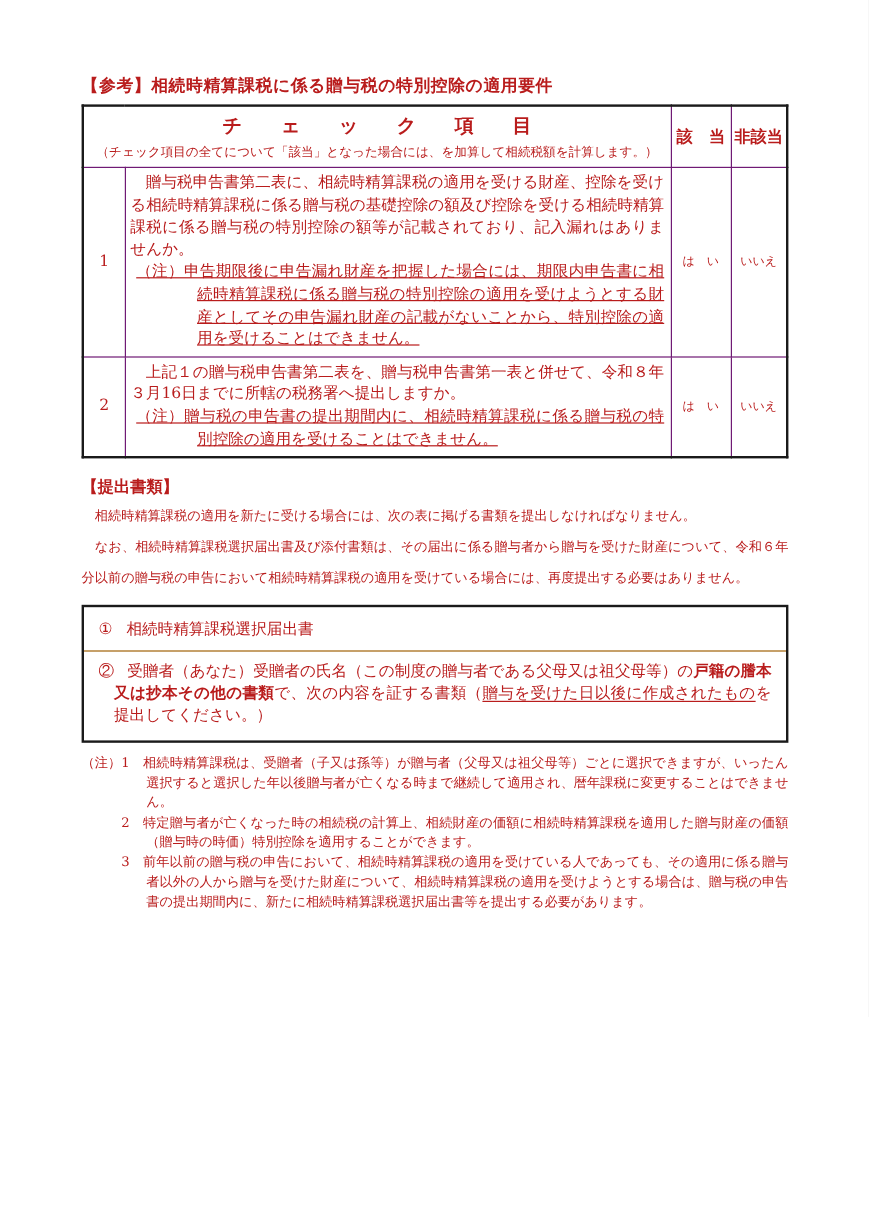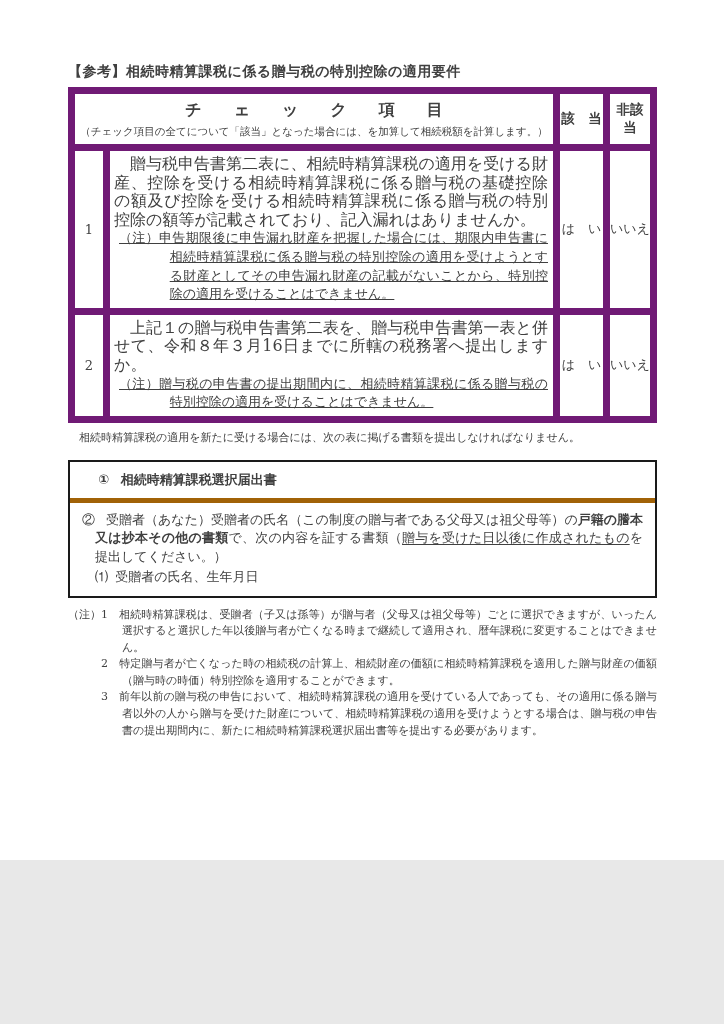--- a/index.html
+++ b/index.html
@@ -1,43 +1,43 @@
 <!DOCTYPE html>
 <html lang="ja"><head>
 <meta charset="utf-8">
 <style>
   * { margin: 0; padding: 0; box-sizing: border-box; }
   html, body { background: #e8e8e8; }
   .page {
-    width: 724px; height: 860px;
+    width: 724px; height: 1024px;
     background: #ffffff;
     margin: 0 auto;
     padding: 63px 67px 0 68px;
     font-family: "DejaVu Serif", "Liberation Serif", serif;
-    color: #404040;
+    color: #b91c1c;
     position: relative;
   }
 
   .doc-title {
     font-family: "DejaVu Sans", "Liberation Sans", sans-serif;
     font-weight: bold;
     font-size: 14px;
     letter-spacing: 0.5px;
     margin-bottom: 6px;
   }
 
   
   table.checklist {
     width: 100%;
     border-collapse: collapse;
     border: 2px solid #1a1a1a;
     table-layout: fixed;
   }
   table.checklist td, table.checklist th {
-    border: 7px solid #701a75;
+    border: 1px solid #701a75;
     vertical-align: middle;
   }
   col.c-no   { width: 35px; }
   col.c-body { width: auto; }
   col.c-yes  { width: 50px; }
   col.c-no2  { width: 47px; }
 
   th.check-head {
     padding: 6px 4px 5px 4px;
     font-weight: normal;
@@ -57,24 +57,24 @@
   }
   th.ans-head {
     font-family: "DejaVu Sans", "Liberation Sans", sans-serif;
     font-weight: bold;
     font-size: 13.5px;
     text-align: center;
     margin-left: 11px;
   }
   td.row-no { text-align: center; font-size: 13px; }
   td.row-body { padding: 4px 5px 4px 4px; }
-  td.ans-cell { text-align: center; font-size: 13px; white-space: nowrap; }
+  td.ans-cell { text-align: center; font-size: 10px; white-space: nowrap; }
 
   .q-main {
-    font-size: 16px;
+    font-size: 13px;
     line-height: 18.6px;
     text-indent: 1em;
     text-align: justify;
   }
   .q-note {
     font-size: 13px;
     line-height: 18.6px;
     margin-left: 5px;
     padding-left: 3.9em;
     text-indent: -3.9em;
@@ -96,24 +96,24 @@
     text-align: justify;
     margin-top: 2px;
   }
   .sec-para + .sec-para { margin-top: 0; }
 
   .doc-box {
     border: 2px solid #1a1a1a;
     margin-top: 9px;
   }
   .doc-box-row1 {
-    padding: 9px 28px;
-    border-bottom: 5px solid #a16207;
-    font-family: "DejaVu Sans", "Liberation Sans", sans-serif;
-    font-weight: bold;
+    padding: 9px 12px;
+    border-bottom: 1px solid #a16207;
+    font-family: "DejaVu Sans", "Liberation Sans", sans-serif;
+    font-weight: normal;
     font-size: 13px;
   }
   .doc-box-row1 .item-num { margin-right: 0.9em; }
   .doc-box-row2 {
     padding: 8px 12px 10px 12px;
     font-size: 13px;
     line-height: 18.6px;
   }
   .hang-item {
     padding-left: 1em;
@@ -183,34 +183,33 @@
       <td class="row-body">
         <div class="q-main">上記１の贈与税申告書第二表を、贈与税申告書第一表と併せて、令和８年３月16日までに所轄の税務署へ提出しますか。</div>
         <div class="q-note">（注）贈与税の申告書の提出期間内に、相続時精算課税に係る贈与税の特別控除の適用を受けることはできません。</div>
       </td>
       <td class="ans-cell">は　い</td>
       <td class="ans-cell">いいえ</td>
     </tr>
   </tbody>
     </table>
 
+  <div class="sec-heading">【提出書類】</div>
 
   <div class="sec-para">相続時精算課税の適用を新たに受ける場合には、次の表に掲げる書類を提出しなければなりません。</div>
+  <div class="sec-para">なお、相続時精算課税選択届出書及び添付書類は、その届出に係る贈与者から贈与を受けた財産について、令和６年分以前の贈与税の申告において相続時精算課税の適用を受けている場合には、再度提出する必要はありません。</div>
 
   <div class="doc-box">
     <div class="doc-box-row1">
       <span class="item-num">①</span><span>相続時精算課税選択届出書</span>
     </div>
     <div class="doc-box-row2">
       <div class="hang-item">
         <span class="item-num">②</span><span>受贈者（あなた）受贈者の氏名（この制度の贈与者である父母又は祖父母等）の</span><span class="bold-run">戸籍の謄本又は抄本その他の書類</span><span>で、次の内容を証する書類（</span><span class="underline-run">贈与を受けた日以後に作成されたもの</span><span>を提出してください。）</span>
       </div>
-      <div class="sub-item">
-        <span class="sub-num">⑴</span><span>受贈者の氏名、生年月日</span>
-      </div>
     </div>
   </div>
 
   <div class="footnotes">
     <div class="footnotes-label">（注）</div>
     <div class="footnotes-items">
       <div class="fn-item">
         <span class="fn-num">1</span><span>相続時精算課税は、受贈者（子又は孫等）が贈与者（父母又は祖父母等）ごとに選択できますが、いったん選択すると選択した年以後贈与者が亡くなる時まで継続して適用され、暦年課税に変更することはできません。</span>
       </div>
       <div class="fn-item">

